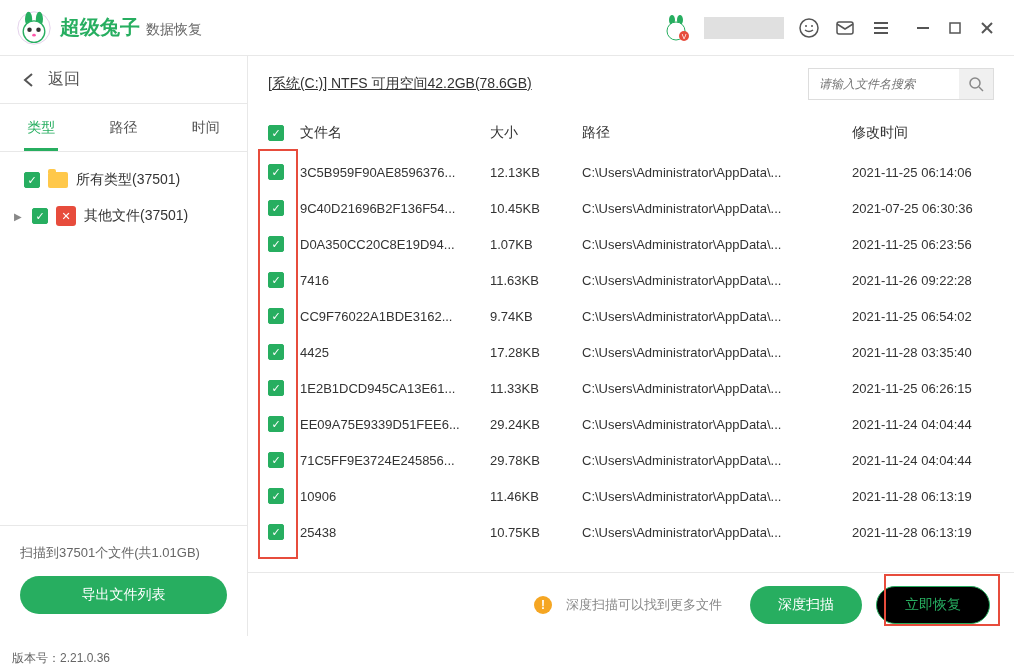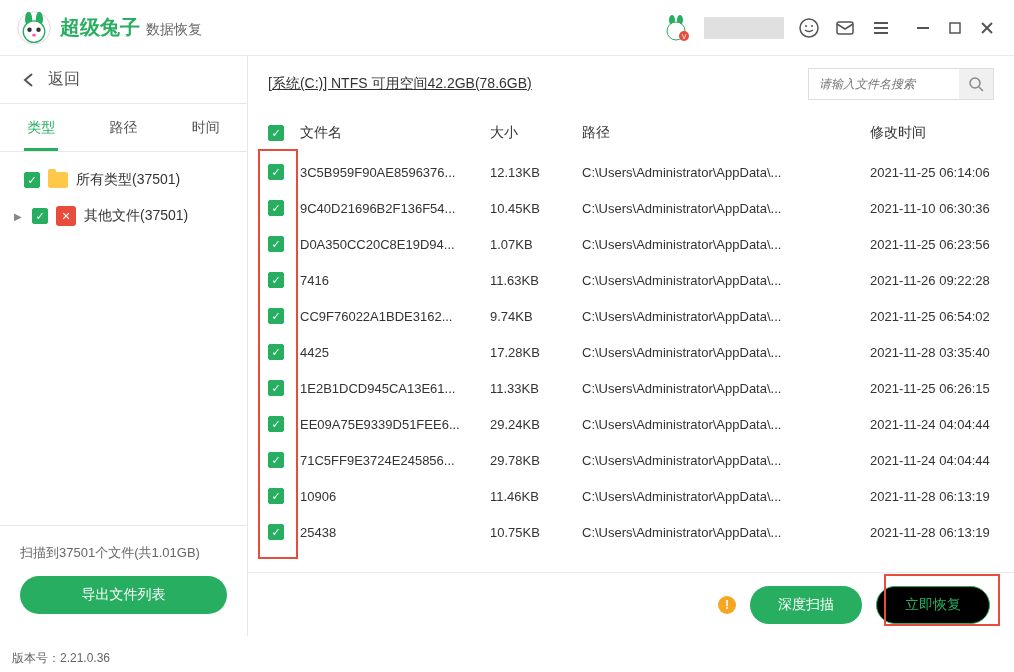--- a/index.html
+++ b/index.html
@@ -46,21 +46,21 @@
     .path-info { flex: 1; font-size: 14px; color: #333; text-decoration: underline; }
     .search-box { display: flex; align-items: center; border: 1px solid #ddd; height: 32px; }
     .search-input { width: 150px; height: 30px; border: none; padding: 0 10px; font-size: 12px; outline: none; font-style: italic; }
     .search-btn { width: 34px; height: 30px; background: #f0f0f0; border: none; cursor: pointer; display: flex; align-items: center; justify-content: center; color: #888; }
     
     .table-header { display: flex; align-items: center; height: 42px; padding: 0 20px; font-size: 14px; color: #333; }
     .col-check { width: 32px; }
     .col-name { width: 190px; }
     .col-size { width: 92px; }
     .col-path { width: 270px; }
-    .col-time { flex: 1; margin-left: 18px; }
+    .col-time { flex: 1; }
     
     .table-body { flex: 1; overflow-y: auto; position: relative; }
     .row { display: flex; align-items: center; height: 36px; padding: 0 20px; font-size: 13px; color: #333; }
     .row .col-name, .row .col-path { white-space: nowrap; overflow: hidden; text-overflow: ellipsis; padding-right: 10px; }
     
     .red-box { position: absolute; border: 2px solid #e74c3c; pointer-events: none; }
     .red-box1 { top: 149px; left: 258px; width: 40px; height: 410px; }
     .red-box2 { top: 574px; left: 884px; width: 116px; height: 52px; }
     
     .content-footer { height: 64px; display: flex; align-items: center; justify-content: flex-end; gap: 14px; padding: 0 24px; border-top: 1px solid #e8e8e8; }
@@ -213,21 +213,21 @@
     <div class="col-path">C:\Users\Administrator\AppData\...</div>
     <div class="col-time">2021-11-25 06:14:06</div>
         </div>
         <div class="row">
     <div class="col-check">
             <span class="checkbox">✓</span>
           </div>
     <div class="col-name">9C40D21696B2F136F54...</div>
     <div class="col-size">10.45KB</div>
     <div class="col-path">C:\Users\Administrator\AppData\...</div>
-    <div class="col-time">2021-11-10 06:30:36</div>
+    <div class="col-time">2021-07-25 06:30:36</div>
         </div>
         <div class="row">
     <div class="col-check">
             <span class="checkbox">✓</span>
           </div>
     <div class="col-name">D0A350CC20C8E19D94...</div>
     <div class="col-size">1.07KB</div>
     <div class="col-path">C:\Users\Administrator\AppData\...</div>
     <div class="col-time">2021-11-25 06:23:56</div>
         </div>
@@ -299,20 +299,21 @@
             <span class="checkbox">✓</span>
           </div>
     <div class="col-name">25438</div>
     <div class="col-size">10.75KB</div>
     <div class="col-path">C:\Users\Administrator\AppData\...</div>
     <div class="col-time">2021-11-28 06:13:19</div>
         </div>
       </div>
     <div class="content-footer">
       <span class="warn-icon">!</span>
+      <span class="warn-text">深度扫描可以找到更多文件</span>
       <button class="action-btn deep-btn">深度扫描</button>
       <button class="action-btn recover-btn">立即恢复</button>
     </div>
   </div>
 </div>
 
 <div class="red-box red-box1"></div>
 <div class="red-box red-box2"></div>
 
 <div class="version-bar">

